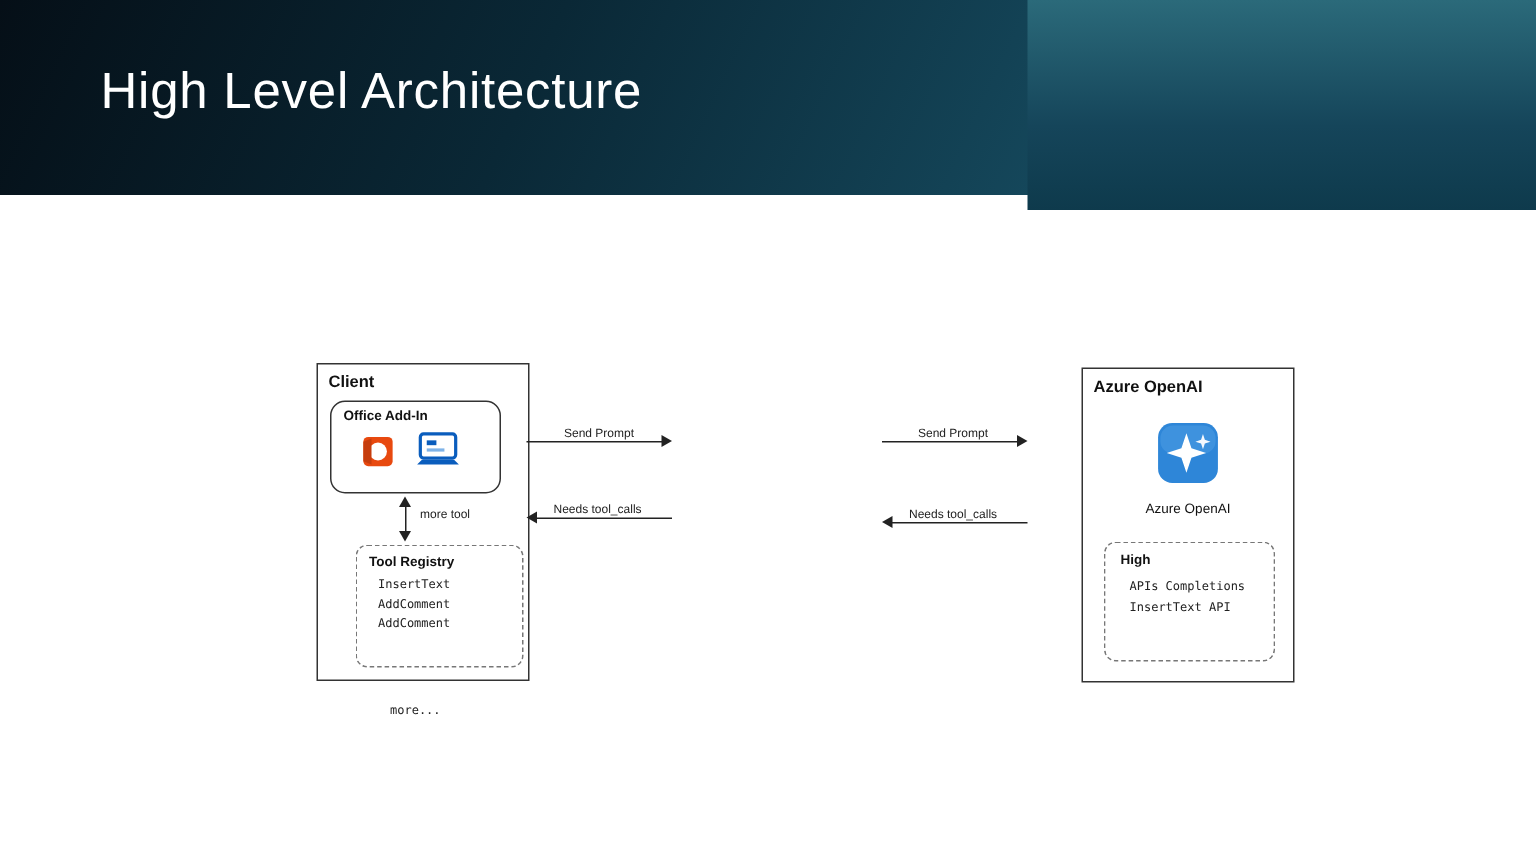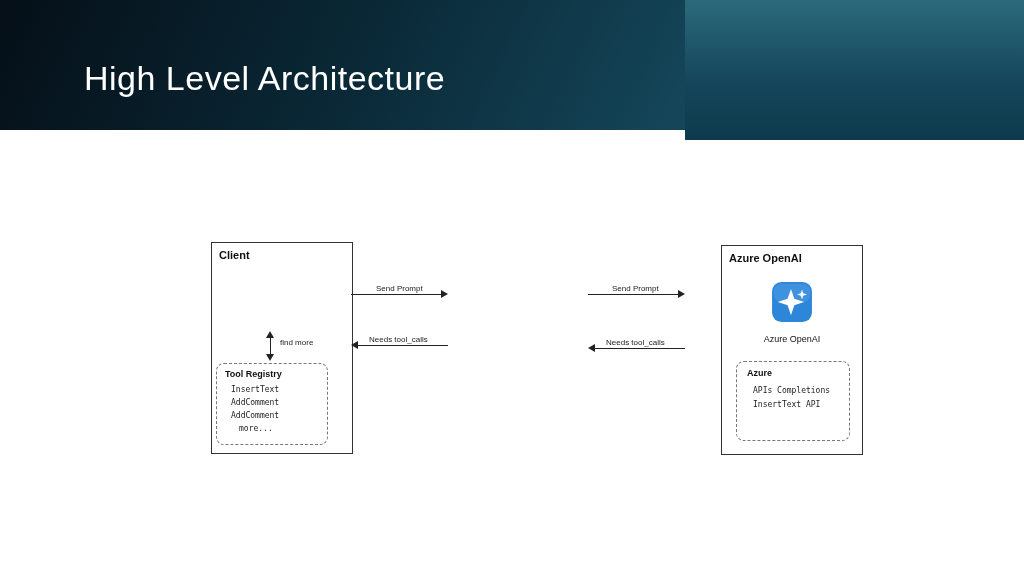--- a/index.html
+++ b/index.html
@@ -10,21 +10,21 @@
   
   .header{
     position:absolute;left:0;top:0;width:1024px;height:130px;
     background:linear-gradient(115deg,#050f17 0%,#0a2836 35%,#15485c 70%,#24606f 100%);
   }
   .header-accent{
     position:absolute;right:0;top:0;width:339px;height:140px;
     background:linear-gradient(180deg,#2b6a7a 0%,#15455a 60%,#0e3a4c 100%);
   }
   .title{
-    position:absolute;left:67px;top:42px;margin:17px;
+    position:absolute;left:67px;top:42px;margin:0;
     font-size:34px;font-weight:400;color:#ffffff;letter-spacing:.5px;z-index:2;
   }
   
   .diagram{position:absolute;left:0;top:0;width:1024px;height:410px;border-radius:20px;}
   .box{position:absolute;background:#fff;border:1px solid #333;}
   .box-title{position:absolute;top:6px;left:7px;font-size:11px;font-weight:bold;color:#111;}
   .mono{font-family:"DejaVu Sans Mono",monospace;}
   .line-h,.line-v{position:absolute;background:#222;}
   .line-h{height:1px;} .line-v{width:1px;}
   .head{position:absolute;width:0;height:0;}
@@ -36,24 +36,24 @@
   
   .client{left:211px;top:242px;width:140px;height:210px;}
   .office-box{position:absolute;left:8px;top:24px;width:112px;height:60px;border:1px solid #333;border-radius:10px;background:#fff;}
   .office-title{position:absolute;top:4px;left:8px;font-size:9px;font-weight:bold;color:#111;}
   .office-icon{position:absolute;left:18px;top:20px;}
   .laptop-icon{position:absolute;left:56px;top:19px;}
   .find-line{left:58px;top:95px;height:16px;}
   .find-head-up{left:54px;top:88px;}
   .find-head-down{left:54px;top:111px;}
   .find-label{left:68px;top:95px;}
-  .registry{position:absolute;left:4px;top:120px;width:110px;height:80px;border:1px dashed #777;border-radius:8px;background:#fff;}
+  .registry{position:absolute;left:25px;top:120px;width:110px;height:80px;border:1px dashed #777;border-radius:8px;background:#fff;}
   .registry-title{position:absolute;top:5px;left:8px;font-size:9px;font-weight:bold;color:#111;}
   .registry-list{position:absolute;top:19px;left:14px;font-size:8px;line-height:13px;color:#222;}
-  .registry-list .indent{margin-left:8px;}
+  .registry-list .indent{margin-left:8px;margin-top:45px;}
   
   .middleware{left:448px;top:242px;width:140px;height:210px;}
   .cube-icon{position:absolute;left:50px;top:30px;}
   .mw-text{position:absolute;top:76px;left:0;width:100%;text-align:center;font-size:9px;line-height:16px;color:#111;}
   
   .azure{left:721px;top:245px;width:140px;height:208px;}
   .azure-icon{position:absolute;left:49px;top:35px;}
   .azure-caption{position:absolute;top:88px;left:0;width:100%;text-align:center;font-size:9px;color:#111;}
   .apis{position:absolute;left:14px;top:115px;width:112px;height:78px;border:1px dashed #777;border-radius:8px;background:#fff;}
   .apis-title{position:absolute;top:6px;left:10px;font-size:9px;font-weight:bold;color:#111;}
@@ -72,25 +72,43 @@
   <div class="header">
     <div class="header-accent"></div>
     <h1 class="title">High Level Architecture</h1>
   </div>
 
   <div class="diagram">
 
     <div class="box client">
       <div class="box-title">Client</div>
 
+      <div class="office-box">
+        <div class="office-title">Office Add-In</div>
+        <span class="office-icon">
+          <svg width="26" height="26" viewBox="0 0 24 24">
+            <rect x="3" y="3" width="18" height="18" rx="3" fill="#e8490f"></rect>
+            <circle cx="12" cy="12" r="5.5" fill="#ffffff"></circle>
+            <path d="M3 6 L8 4 L8 20 L3 18 Z" fill="#c63d0d"></path>
+          </svg>
+        </span>
+        <span class="laptop-icon">
+          <svg width="30" height="26" viewBox="0 0 28 24">
+            <rect x="3" y="2" width="22" height="15" rx="2" fill="#ffffff" stroke="#0a5dbd" stroke-width="2"></rect>
+            <rect x="7" y="6" width="6" height="3" fill="#0a5dbd"></rect>
+            <rect x="7" y="11" width="11" height="2" fill="#7fb3e8"></rect>
+            <path d="M1 21 L27 21 L24 18 L4 18 Z" fill="#0a5dbd"></path>
+          </svg>
+        </span>
+      </div>
 
       <div class="line-v find-line"></div>
       <div class="head up find-head-up"></div>
       <div class="head down find-head-down"></div>
-      <div class="arrow-label find-label">find more</div>
+      <div class="arrow-label find-label">more tool</div>
 
       <div class="registry">
         <div class="registry-title">Tool Registry</div>
         <div class="registry-list mono">
           <div>InsertText</div>
           <div>AddComment</div>
           <div>AddComment</div>
           <div class="indent">more...</div>
         </div>
       </div>
@@ -102,21 +120,21 @@
       <span class="azure-icon">
         <svg width="42" height="42" viewBox="0 0 40 40">
           <rect x="1" y="1" width="38" height="38" rx="9" fill="#2e86d8"></rect>
           <rect x="2.5" y="2.5" width="35" height="18" rx="8" fill="#4d9de4" opacity="0.55"></rect>
           <path d="M19 7.5 L22.2 17 L31.5 20 L22.2 23 L19 32.5 L15.8 23 L6.5 20 L15.8 17 Z" fill="#ffffff"></path>
           <path d="M29.5 8 L30.7 11.6 L34.3 12.8 L30.7 14 L29.5 17.6 L28.3 14 L24.7 12.8 L28.3 11.6 Z" fill="#ffffff" opacity="0.95"></path>
         </svg>
       </span>
       <div class="azure-caption">Azure OpenAI</div>
       <div class="apis">
-        <div class="apis-title">Azure</div>
+        <div class="apis-title">High</div>
         <div class="apis-list mono">
           <div>APIs Completions</div>
           <div>InsertText API</div>
         </div>
       </div>
     </div>
 
     <div class="line-h a1-line"></div>
     <div class="head right a1-head"></div>
     <div class="arrow-label a1-label">Send Prompt</div>

